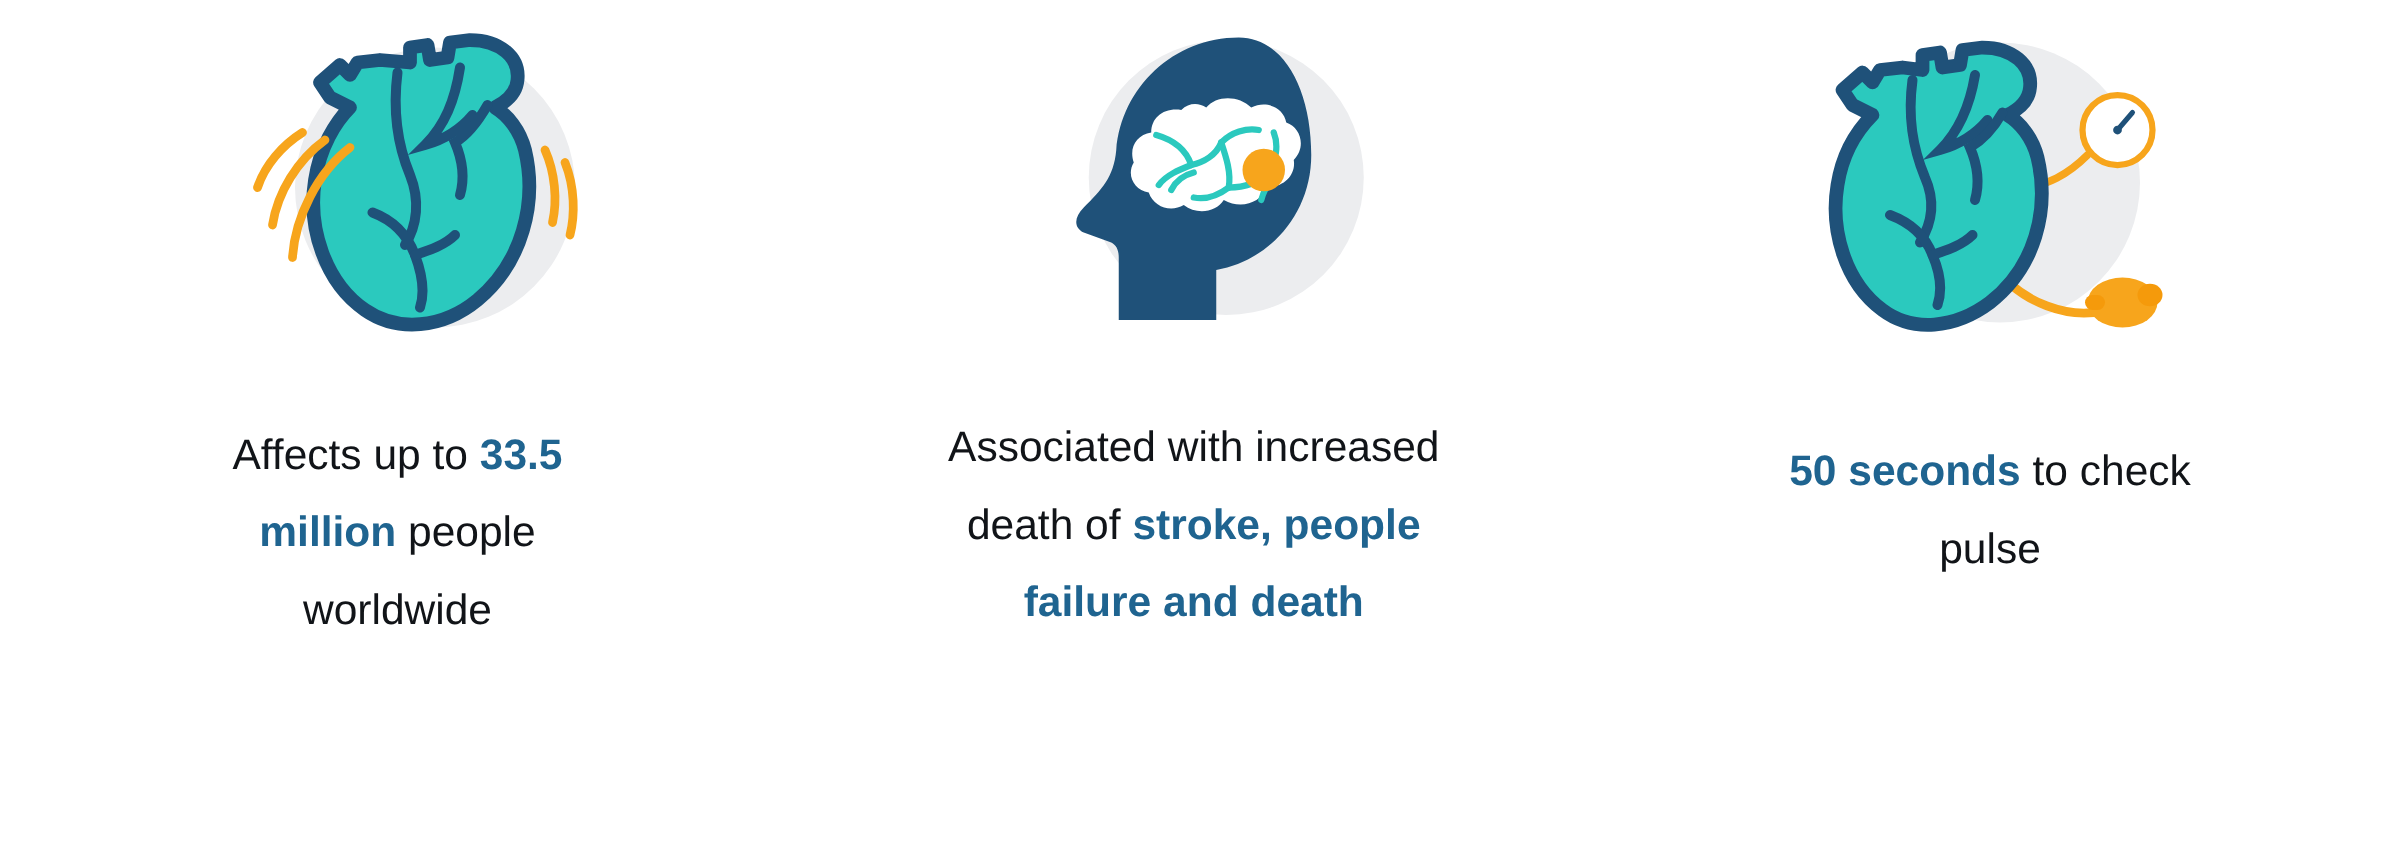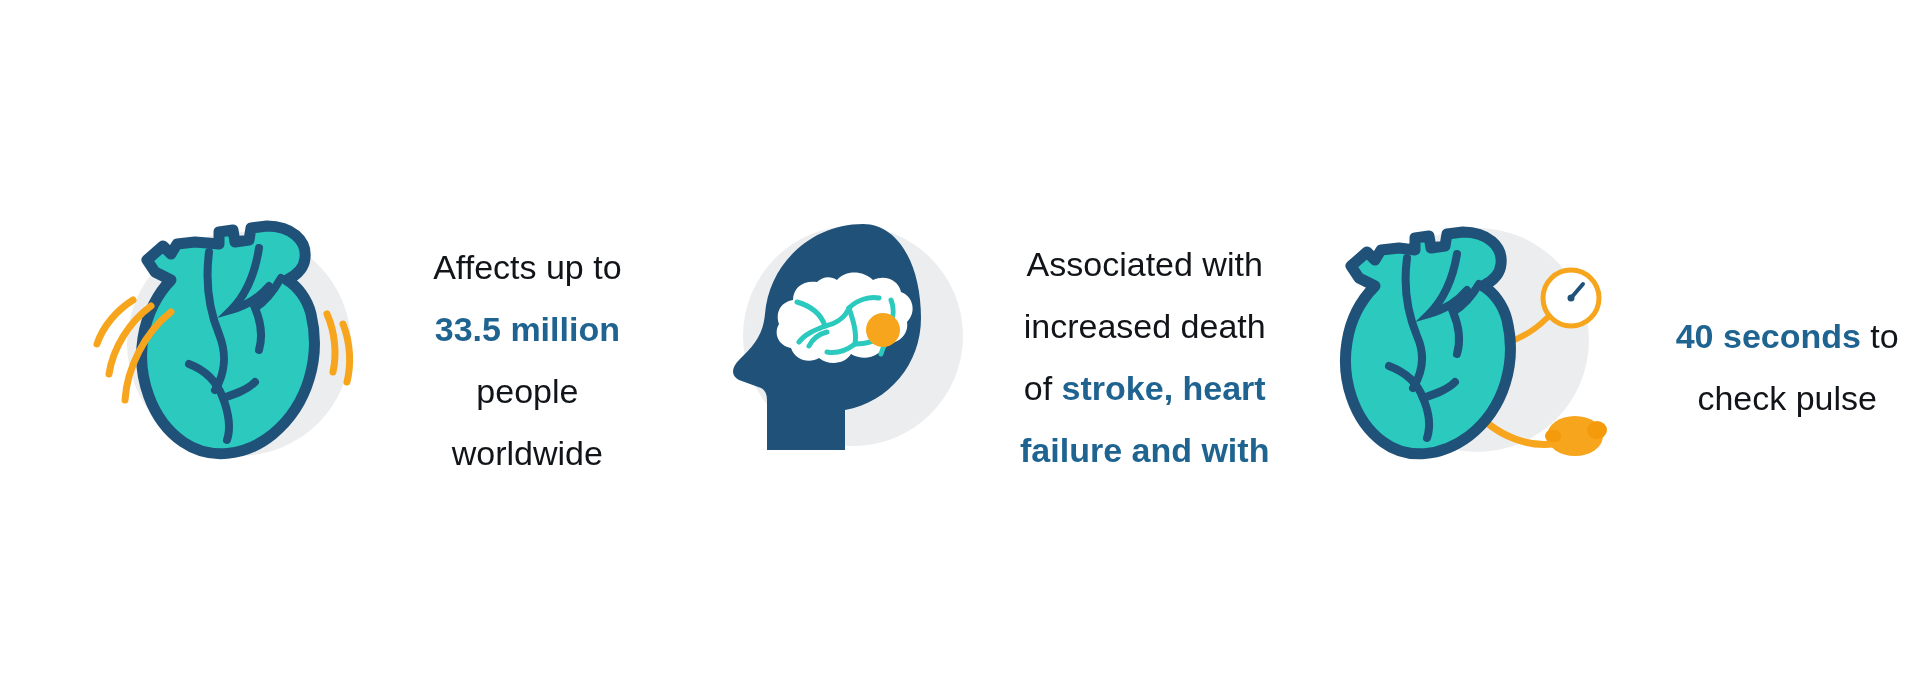--- a/index.html
+++ b/index.html
@@ -15,21 +15,21 @@
     flex-direction:row;
     align-items:flex-start;
     justify-content:space-between;
     box-sizing:border-box;
     padding:0;
   }
   .column{
     width:636px;
     height:687px;
     display:flex;
-    flex-direction:row;
+    flex-direction:column;
     align-items:center;
     box-sizing:border-box;
   }
   .icon-wrap{
     height:300px;
     width:100%;
     display:flex;
     align-items:center;
     justify-content:center;
     box-sizing:border-box;
@@ -142,21 +142,21 @@
           <path d="M178 130 C 190 130 202 126 210 118" fill="none" stroke="#2BC9BE" stroke-width="5" stroke-linecap="round"></path>
           <path d="M210 118 C 216 108 218 96 214 86" fill="none" stroke="#2BC9BE" stroke-width="5" stroke-linecap="round"></path>
           <path d="M204 140 C 206 132 210 126 216 122" fill="none" stroke="#2BC9BE" stroke-width="5" stroke-linecap="round"></path>
           <path d="M132 132 C 136 124 142 120 150 118" fill="none" stroke="#2BC9BE" stroke-width="5" stroke-linecap="round"></path>
         </g>
 
         <circle cx="206" cy="116" r="17" fill="#F7A51C"></circle>
       </svg>
     </div>
     <div class="caption">
-      <span>Associated with increased death of </span><span class="hl">stroke, heart failure and with</span>
+      <span>Associated with increased death of </span><span class="hl">stroke, people failure and death</span>
     </div>
   </div>
 
   <div class="column col-3">
     <div class="icon-wrap">
       <svg width="300" height="260" viewBox="0 0 300 260">
 
         <circle cx="158" cy="126" r="112" fill="#ECEDEF"></circle>
 
         <path d="M168 132 C 196 130 214 118 228 104" fill="none" stroke="#F7A51C" stroke-width="6" stroke-linecap="round"></path>
@@ -187,17 +187,17 @@
         </g>
 
         <g>
           <ellipse cx="256" cy="222" rx="28" ry="20" fill="#F7A51C"></ellipse>
           <rect x="226" y="216" width="16" height="12" rx="6" fill="#F59A0B"></rect>
           <ellipse cx="278" cy="216" rx="10" ry="9" fill="#F59A0B"></ellipse>
         </g>
       </svg>
     </div>
     <div class="caption">
-      <span class="hl">40 seconds</span><span> to check pulse</span>
+      <span class="hl">50 seconds</span><span> to check pulse</span>
     </div>
   </div>
 
 </div>
 
 </body></html>

